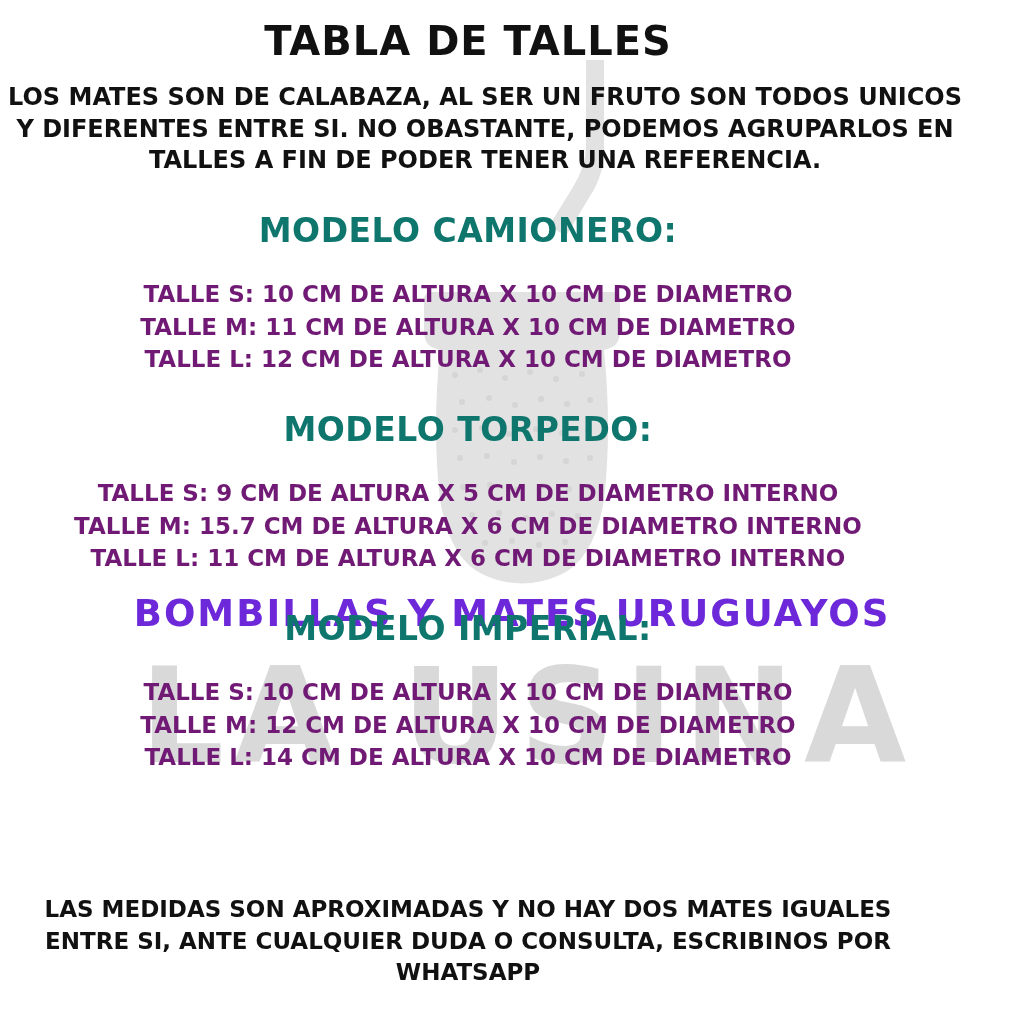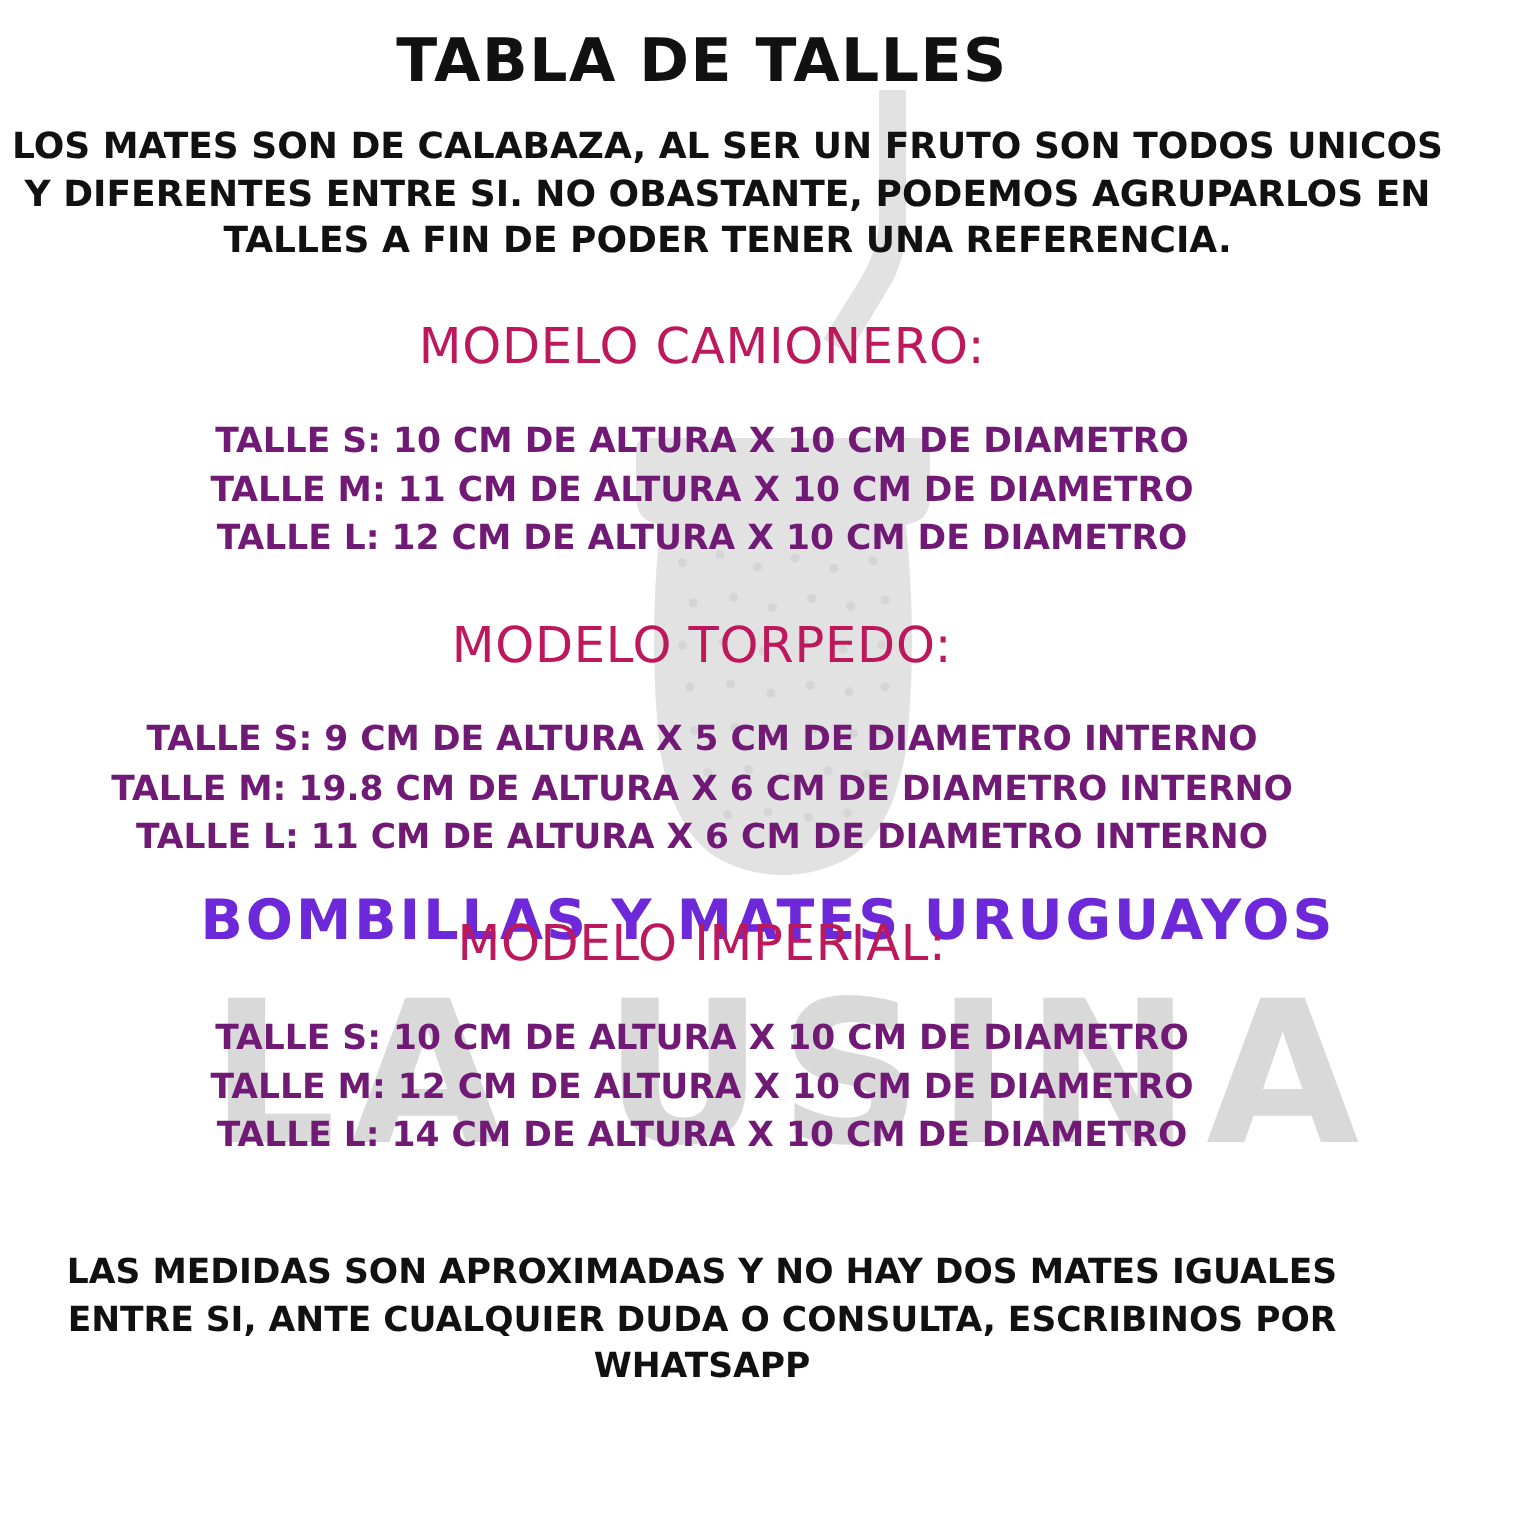--- a/index.html
+++ b/index.html
@@ -84,42 +84,42 @@
     line-height: 1.32;
     margin: 0 auto;
     width: 970px;
     letter-spacing: 0px;
   }
   .section {
     margin-top: 10px;
   }
   .section-title {
     font-family: "DejaVu Sans", sans-serif;
-    font-weight: normal;
+    font-weight: bold;
     font-size: 33px;
-    color: #be185d;
+    color: #0f766e;
     letter-spacing: 0.5px;
     margin: 34px 0 28px 0;
   }
   .size-line {
     font-family: "DejaVu Sans", sans-serif;
     font-weight: bold;
     font-size: 23px;
     color: #701a75;
     line-height: 1.42;
     letter-spacing: 0px;
   }
   .footer-note {
     font-family: "DejaVu Sans", sans-serif;
     font-weight: bold;
     font-size: 23px;
     color: #111111;
     line-height: 1.38;
     width: 930px;
-    margin: 59px auto 0 auto;
+    margin: 120px auto 0 auto;
   }
 </style>
 </head>
 <body>
 
 <div id="page">
 
   <div id="watermark">
     <svg width="1024" height="1024" viewBox="0 0 1024 1024" style="position:absolute;left:0;top:0;">
       <g fill="#e2e2e2">
@@ -189,21 +189,21 @@
     <div class="section">
       <div class="section-title">MODELO CAMIONERO:</div>
       <div class="size-line">TALLE S: 10 CM DE ALTURA X 10 CM DE DIAMETRO</div>
       <div class="size-line">TALLE M: 11 CM DE ALTURA X 10 CM DE DIAMETRO</div>
       <div class="size-line">TALLE L: 12 CM DE ALTURA X 10 CM DE DIAMETRO</div>
     </div>
 
     <div class="section">
       <div class="section-title">MODELO TORPEDO:</div>
       <div class="size-line">TALLE S: 9 CM DE ALTURA X 5 CM DE DIAMETRO INTERNO</div>
-      <div class="size-line">TALLE M: 19.8 CM DE ALTURA X 6 CM DE DIAMETRO INTERNO</div>
+      <div class="size-line">TALLE M: 15.7 CM DE ALTURA X 6 CM DE DIAMETRO INTERNO</div>
       <div class="size-line">TALLE L: 11 CM DE ALTURA X 6 CM DE DIAMETRO INTERNO</div>
     </div>
 
     <div class="section">
       <div class="section-title">MODELO IMPERIAL:</div>
       <div class="size-line">TALLE S: 10 CM DE ALTURA X 10 CM DE DIAMETRO</div>
       <div class="size-line">TALLE M: 12 CM DE ALTURA X 10 CM DE DIAMETRO</div>
       <div class="size-line">TALLE L: 14 CM DE ALTURA X 10 CM DE DIAMETRO</div>
     </div>
 

